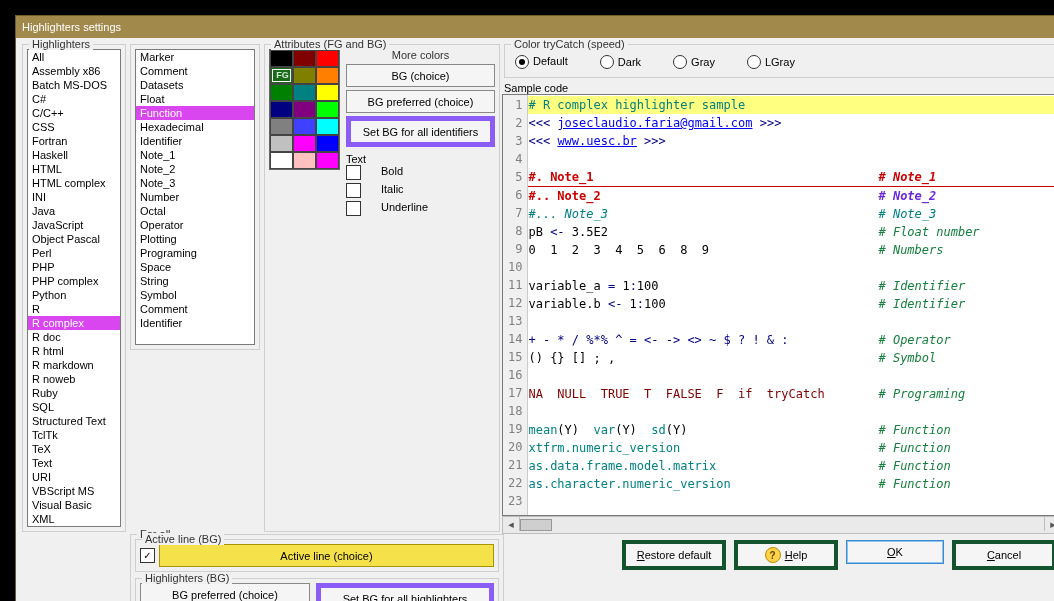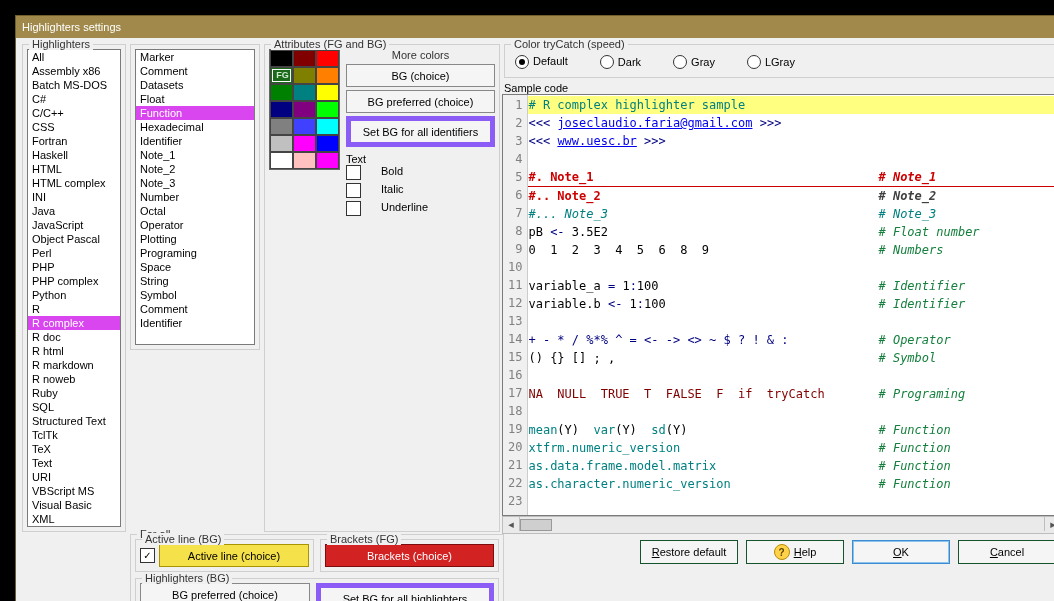--- a/index.html
+++ b/index.html
@@ -39,34 +39,34 @@
 .gutter{background:#f0f0f0;border-right:1px solid #ccc;text-align:right;color:#808080;font-family:Consolas,monospace;font-size:12px;line-height:18px;padding:1px 5px 0 5px}
 .code{flex:1;font-family:Consolas,monospace;font-size:12px;line-height:18px;padding:1px 0;white-space:pre;overflow:auto}
 .code .row{height:18px;display:flex}
 .code .main{flex:0 0 350px}
 .code .cmt{color:#15803d;font-style:italic}
 .hl-line{background:#ffff80}
 .teal{color:#008080}
 .link{color:#0000ee;text-decoration:underline}
 .redb{color:#cc0000;font-weight:bold}
 .redbi{color:#cc0000;font-weight:bold;font-style:italic}
-.tealbi{color:#404040;font-weight:bold;font-style:italic}
+.tealbi{color:#6d28d9;font-weight:bold;font-style:italic}
 .tealii{color:#008080;font-style:italic}
 .navy{color:#000080}
 .maroon{color:#800000}
 .hrred{border-bottom:1px solid #cc0000}
 
 .hscroll{height:16px;background:#eaeaea;border:1px solid #bdbdbd;position:relative}
 .hscroll .arrow{width:16px;height:14px;position:absolute;top:0;display:flex;align-items:center;justify-content:center;color:#555}
 .hscroll .al{left:0;border-right:1px solid #bdbdbd}
 .hscroll .ar{right:0;border-left:1px solid #bdbdbd}
 .hscroll .thumb{position:absolute;left:17px;top:2px;height:10px;width:30px;background:#cfcfcf;border:1px solid #999}
 
 .btn-row{display:flex;justify-content:flex-end;gap:8px;padding:6px 6px 4px 0}
-.btn2{min-width:76px;height:22px;border:1px solid #14532d;background:#f5f5f5;display:flex;align-items:center;justify-content:center;padding:0 10px}
+.btn2{min-width:76px;height:22px;border:4px solid #14532d;background:#f5f5f5;display:flex;align-items:center;justify-content:center;padding:0 10px}
 .btn2.default{border:1px solid #3b8bd0;box-shadow:inset 0 0 0 1px #8cc3ee}
 .help-ico{width:14px;height:14px;border-radius:50%;background:#ffd24a;border:1px solid #b98d00;margin-right:4px;display:inline-flex;align-items:center;justify-content:center;font-weight:bold;font-size:10px;color:#5b4500}
 .u{text-decoration:underline}
 
 .shelf{display:flex;gap:6px}
 .half{flex:1}
 .attr-right{flex:1;margin-left:6px}
 .attr-flex{display:flex}
 .text-sub{margin-top:6px}
 .col34lower{margin-top:0}
@@ -270,24 +270,20 @@
         <div class="group col34lower">
           <span class="legend">For all</span>
           <div class="shelf">
             <div class="group half" style="margin:0">
               <span class="legend">Active line (BG)</span>
               <div style="display:flex;align-items:center;gap:4px">
                 <span class="cb">✓</span>
                 <div class="btn yellow" style="flex:1;margin:0">Active line (choice)</div>
               </div>
             </div>
-            <div class="group half" style="margin:0">
-              <span class="legend">Brackets (FG)</span>
-              <div class="btn red" style="margin:0">Brackets (choice)</div>
-            </div>
           </div>
           <div class="group" style="margin:6px 0 0 0">
             <span class="legend">Highlighters (BG)</span>
             <div class="shelf">
               <div class="btn half" style="margin:0">BG preferred (choice)</div>
               <div class="btn half blueb" style="margin:0">Set BG for all highlighters</div>
             </div>
           </div>
         </div>
 

